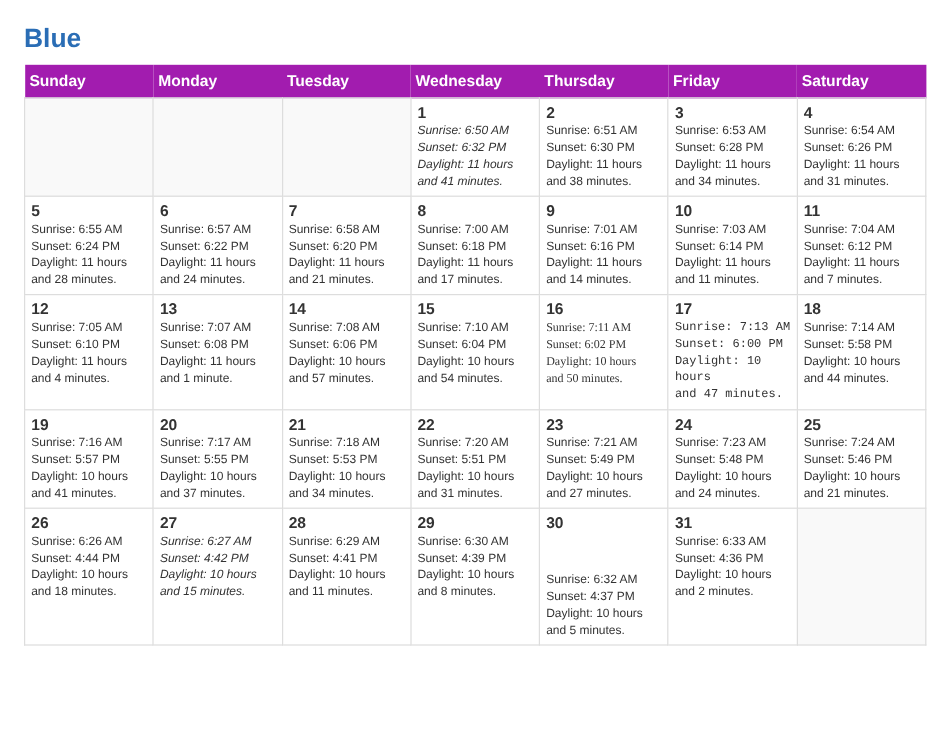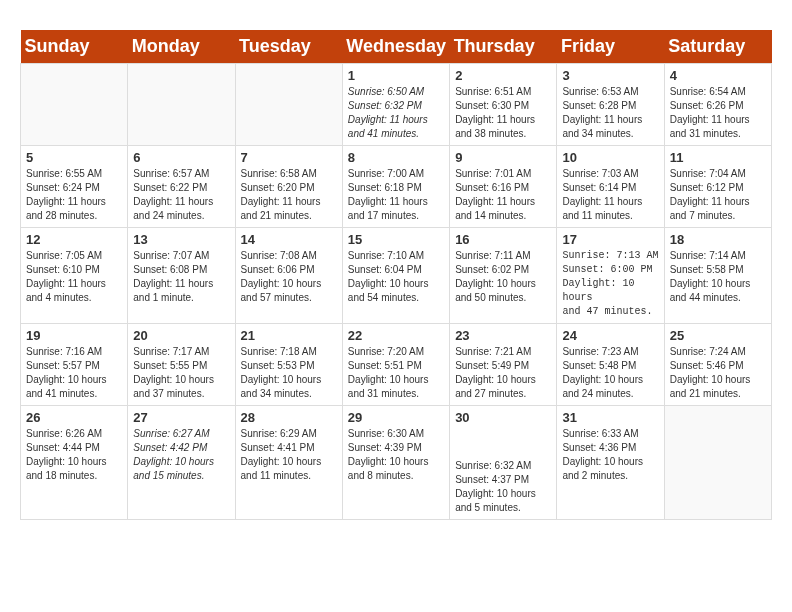--- a/index.html
+++ b/index.html
@@ -36,25 +36,25 @@
     .subtitle {
       font-size: 14px;
       color: #555;
     }
     table {
       width: 100%;
       border-collapse: collapse;
       table-layout: fixed;
     }
     th {
-      background-color: #c2410c;
+      background-color: #a21caf;
       color: white;
       padding: 6px 4px;
       text-align: left;
-      font-size: 18px;
+      font-size: 13px;
       font-weight: bold;
     }
     td {
       border: 1px solid #ddd;
       vertical-align: top;
       padding: 4px 5px;
       font-size: 10.5px;
       color: #333;
       height: 80px;
     }
@@ -71,20 +71,21 @@
       font-size: 10px;
       color: #333;
     }
   </style>
 </head>
 <body>
 
 <div class="header">
   <div class="logo">
     <div>
+      <div style="font-size:22px; font-weight:bold; color:#2a6db5; line-height:1.1;">Blue</div>
     </div>
   </div>
   <div class="title-section">
     <div class="month-title"></div>
     <div class="subtitle"></div>
   </div>
 </div>
 
 <table>
   <thead>
@@ -207,21 +208,21 @@
         </td>
         <td>
           <div class="day-number">15</div>
           <div class="day-info" style="white-space: pre-line;">Sunrise: 7:10 AM
 Sunset: 6:04 PM
 Daylight: 10 hours
 and 54 minutes.</div>
         </td>
         <td>
           <div class="day-number">16</div>
-          <div class="day-info" style="white-space: pre-line;">Sunrise: 7:11 AM
+          <div class="day-info" style="white-space: pre-line; font-family: Liberation Serif, serif;">Sunrise: 7:11 AM
 Sunset: 6:02 PM
 Daylight: 10 hours
 and 50 minutes.</div>
         </td>
         <td>
           <div class="day-number">17</div>
           <div class="day-info" style="white-space: pre-line; font-family: Liberation Mono, monospace;">Sunrise: 7:13 AM
 Sunset: 6:00 PM
 Daylight: 10 hours
 and 47 minutes.</div>

